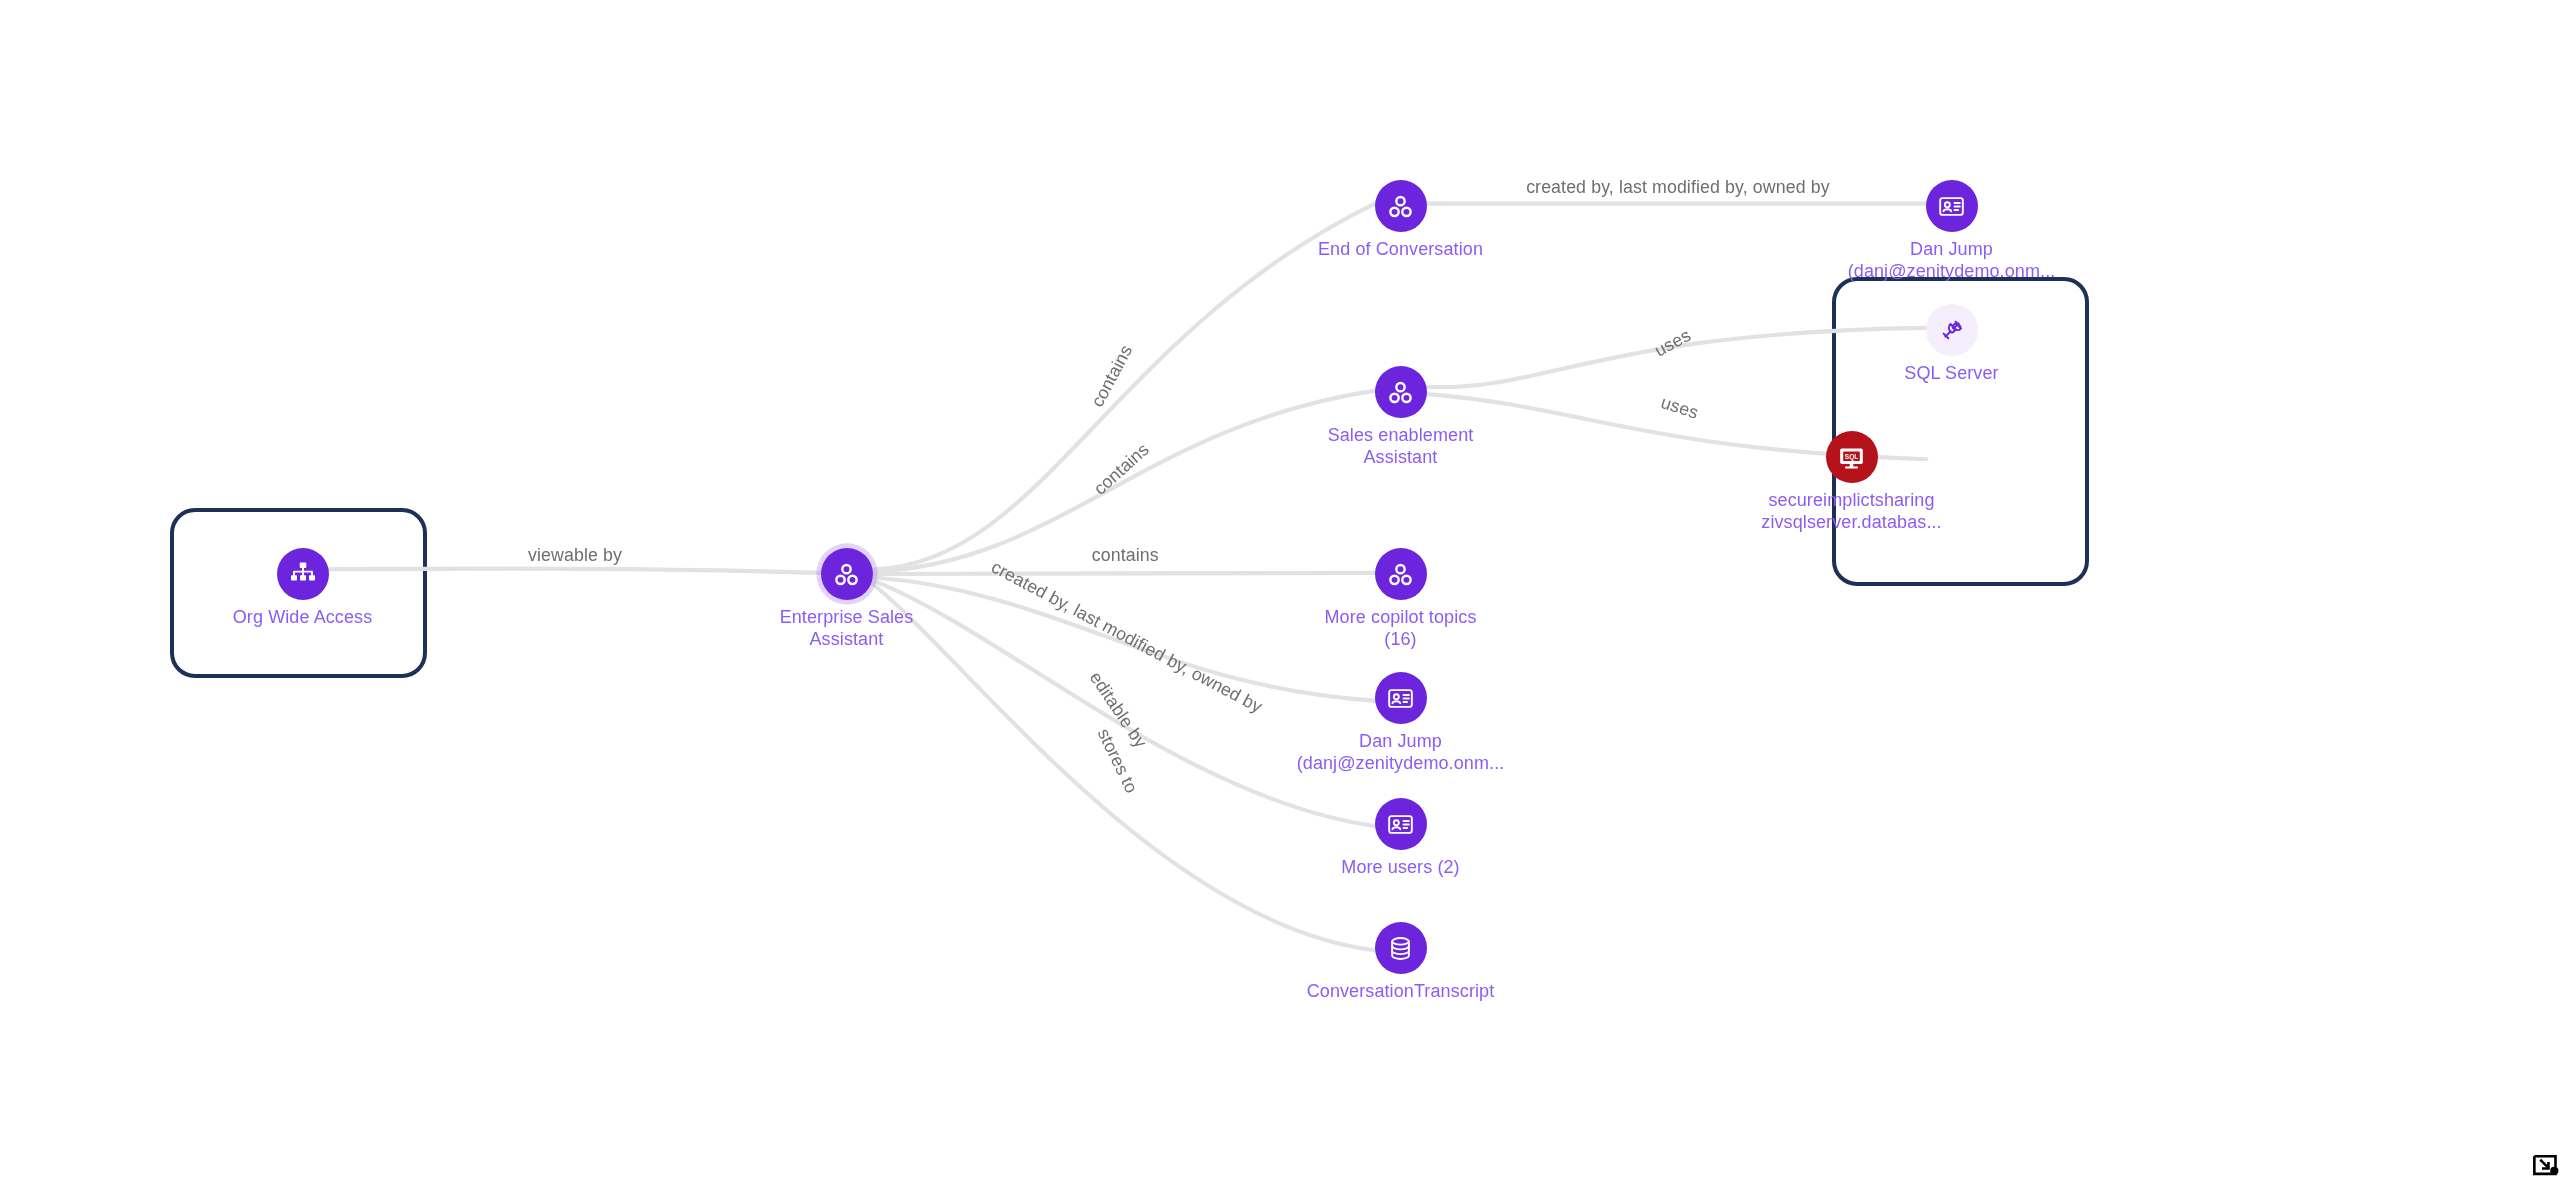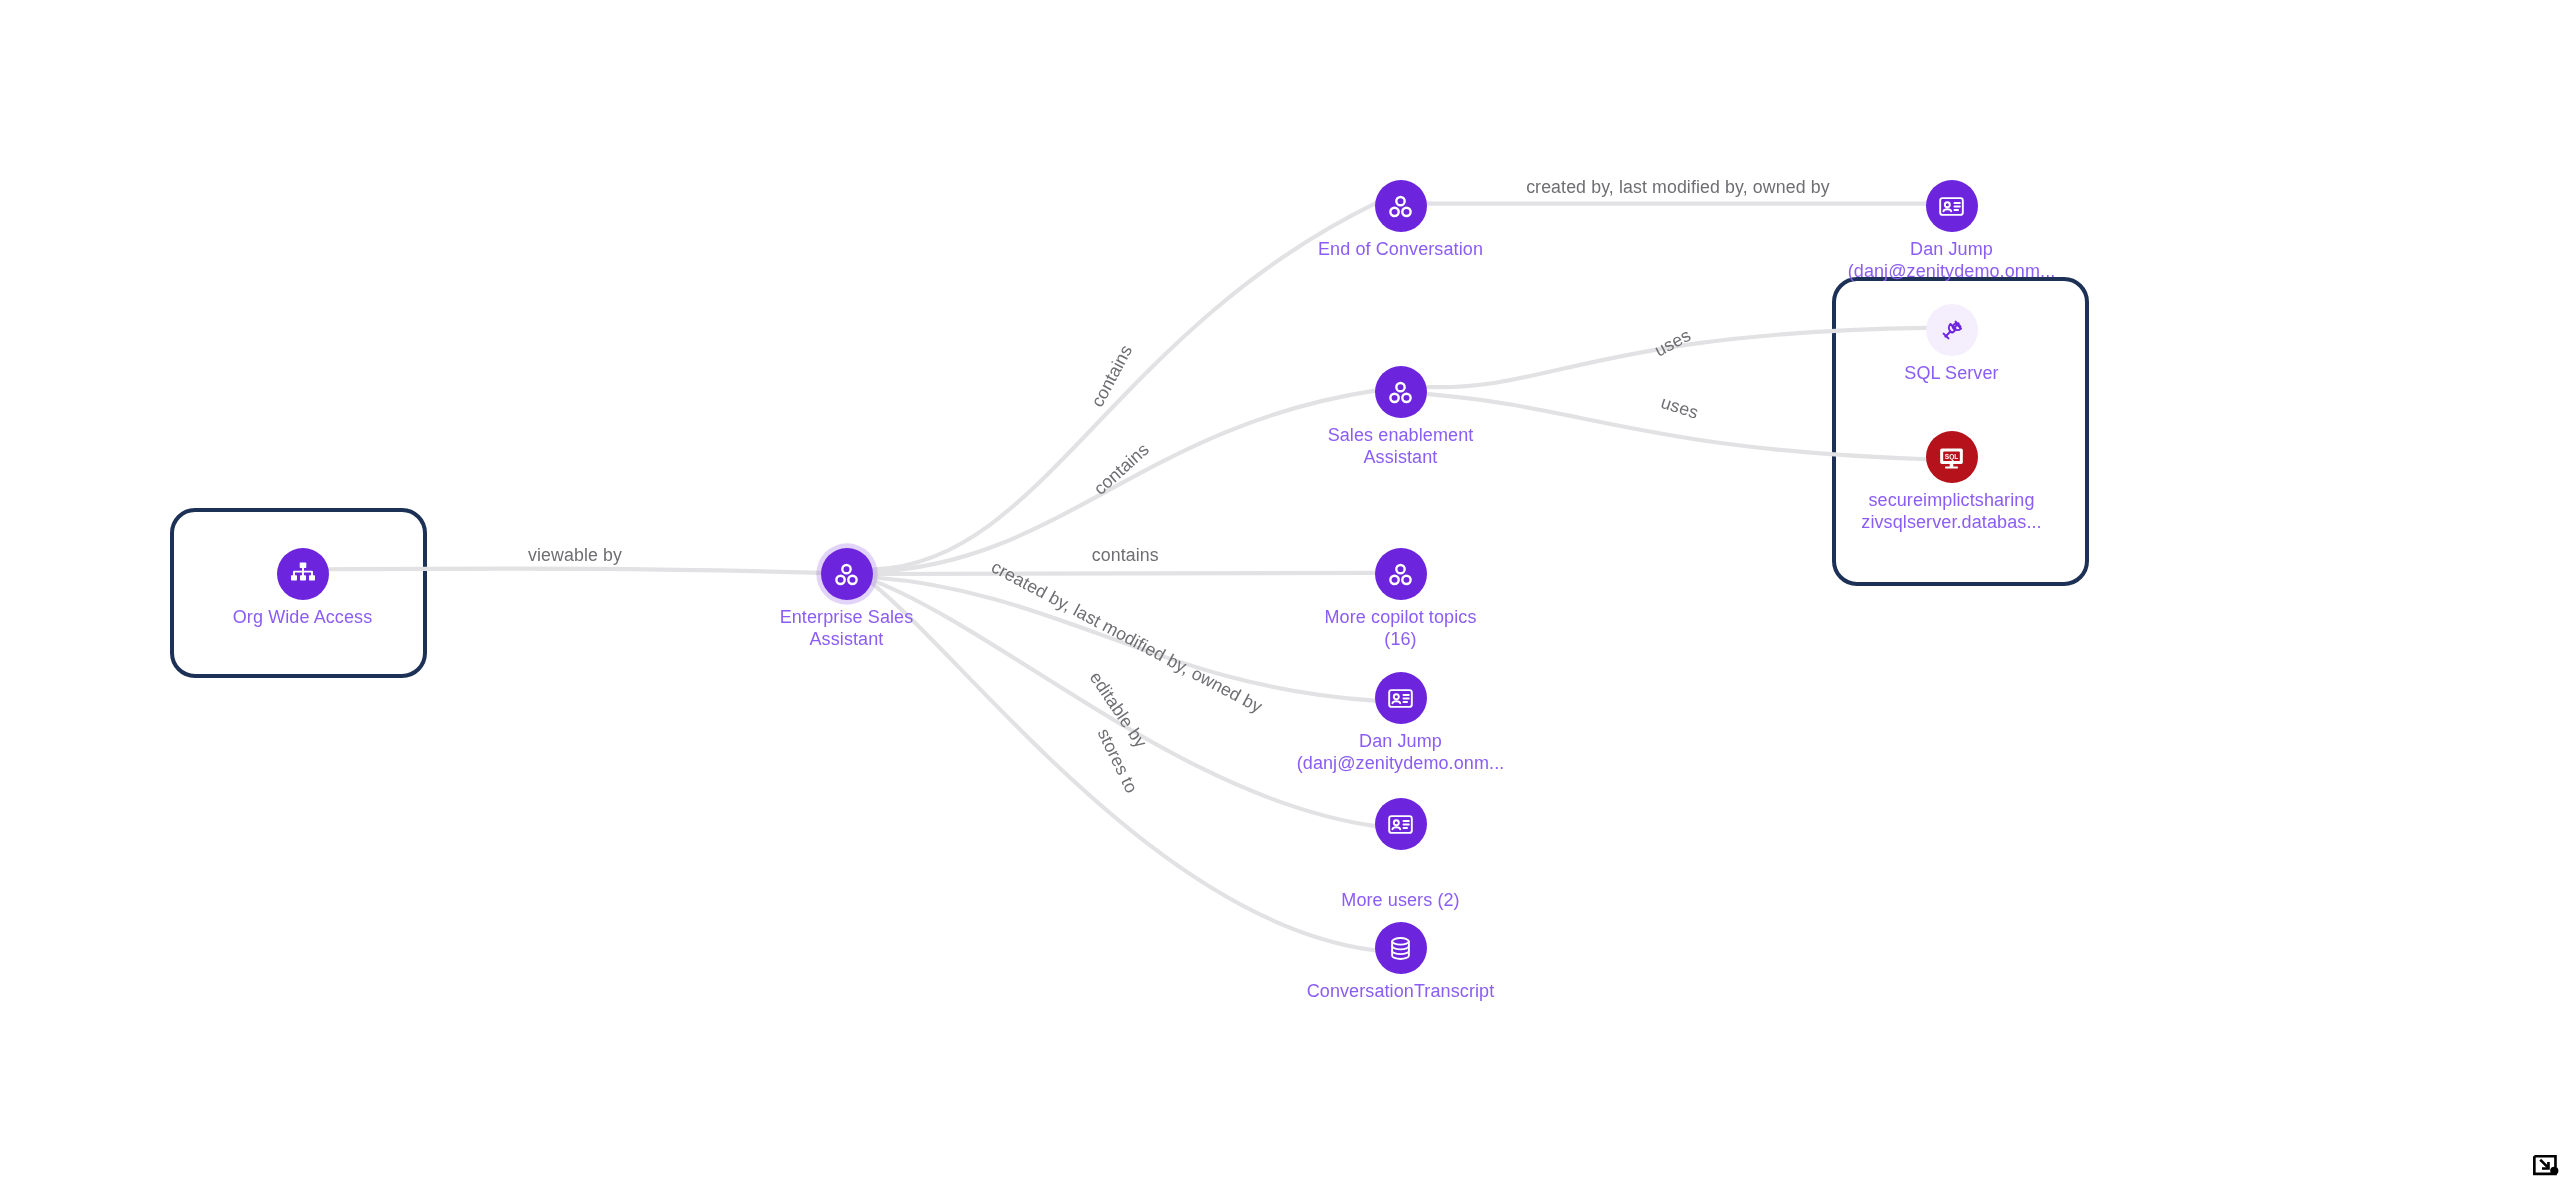--- a/index.html
+++ b/index.html
@@ -193,21 +193,21 @@
               <path d="M11 31 L19 39"></path>
               <path d="M22.5 27.5 C19 24 19 18.5 22.5 15 L27 19.5 L31.5 24 C28 27.5 26 31 22.5 27.5 Z"></path>
               <path d="M28 22 L36 14"></path>
               <path d="M39 19 L31 11"></path>
               <path d="M27.5 22.5 C31 26 36.5 26 40 22.5 L35.5 18 L31 13.5 C27.5 17 24 19 27.5 22.5 Z"></path>
             </g>
           </svg>
         </div>
         <div class="node-label">SQL Server</div>
       </div>
-      <div class="node" style="left: 1952px; top: 431px; justify-content: center;">
+      <div class="node" style="left: 1852px; top: 431px; justify-content: center;">
         <div class="node-circle red">
           <svg width="31" height="31" viewBox="0 0 52 52">
             <rect x="7" y="11" width="38" height="26" rx="3" fill="#ffffff"></rect>
             <rect x="12" y="16" width="28" height="16" rx="1.5" fill="#b5121b"></rect>
             <text x="26" y="28" text-anchor="middle" fill="#ffffff" font-family="Liberation Sans, sans-serif" font-size="11" font-weight="bold">SQL</text>
             <rect x="23" y="37" width="6" height="5" fill="#ffffff"></rect>
             <rect x="15" y="41" width="22" height="3.4" rx="1.7" fill="#ffffff"></rect>
           </svg>
         </div>
         <div class="node-label">secureimplictsharing
@@ -229,21 +229,21 @@
           <svg width="31" height="31" viewBox="0 0 52 52">
             <rect x="7" y="12" width="38" height="28" rx="4" stroke="#ffffff" fill="none" stroke-width="3.2" stroke-linecap="round" stroke-linejoin="round"></rect>
             <circle cx="19" cy="23" r="4.2" stroke="#ffffff" fill="none" stroke-width="3.2" stroke-linecap="round" stroke-linejoin="round"></circle>
             <path d="M12.5 34 C13.5 29.5 24.5 29.5 25.5 34" stroke="#ffffff" fill="none" stroke-width="3.2" stroke-linecap="round" stroke-linejoin="round"></path>
             <path d="M31 20 H40 M31 26 H40 M31 32 H37" stroke="#ffffff" fill="none" stroke-width="3.2" stroke-linecap="round" stroke-linejoin="round"></path>
           </svg>
         </div>
         <div class="node-label">Dan Jump
 (danj@zenitydemo.onm...</div>
       </div>
-      <div class="node" style="left: 1401px; top: 798px; gap: 33px;">
+      <div class="node" style="left: 1401px; top: 798px;">
         <div class="node-circle">
           <svg width="31" height="31" viewBox="0 0 52 52">
             <rect x="7" y="12" width="38" height="28" rx="4" stroke="#ffffff" fill="none" stroke-width="3.2" stroke-linecap="round" stroke-linejoin="round"></rect>
             <circle cx="19" cy="23" r="4.2" stroke="#ffffff" fill="none" stroke-width="3.2" stroke-linecap="round" stroke-linejoin="round"></circle>
             <path d="M12.5 34 C13.5 29.5 24.5 29.5 25.5 34" stroke="#ffffff" fill="none" stroke-width="3.2" stroke-linecap="round" stroke-linejoin="round"></path>
             <path d="M31 20 H40 M31 26 H40 M31 32 H37" stroke="#ffffff" fill="none" stroke-width="3.2" stroke-linecap="round" stroke-linejoin="round"></path>
           </svg>
         </div>
         <div class="node-label">More users (2)</div>
       </div>

